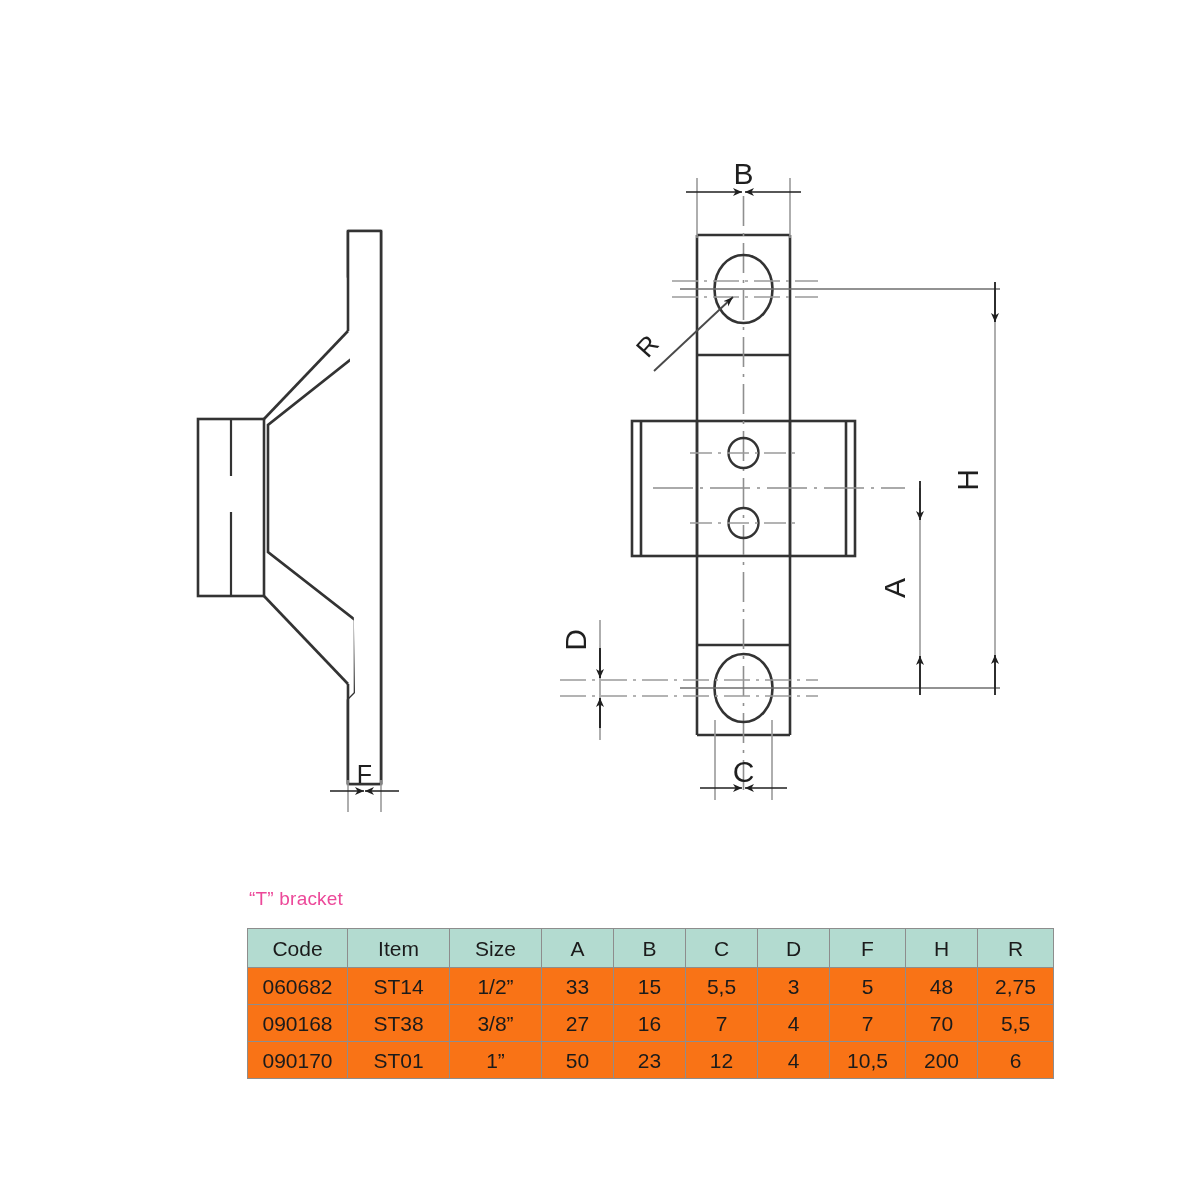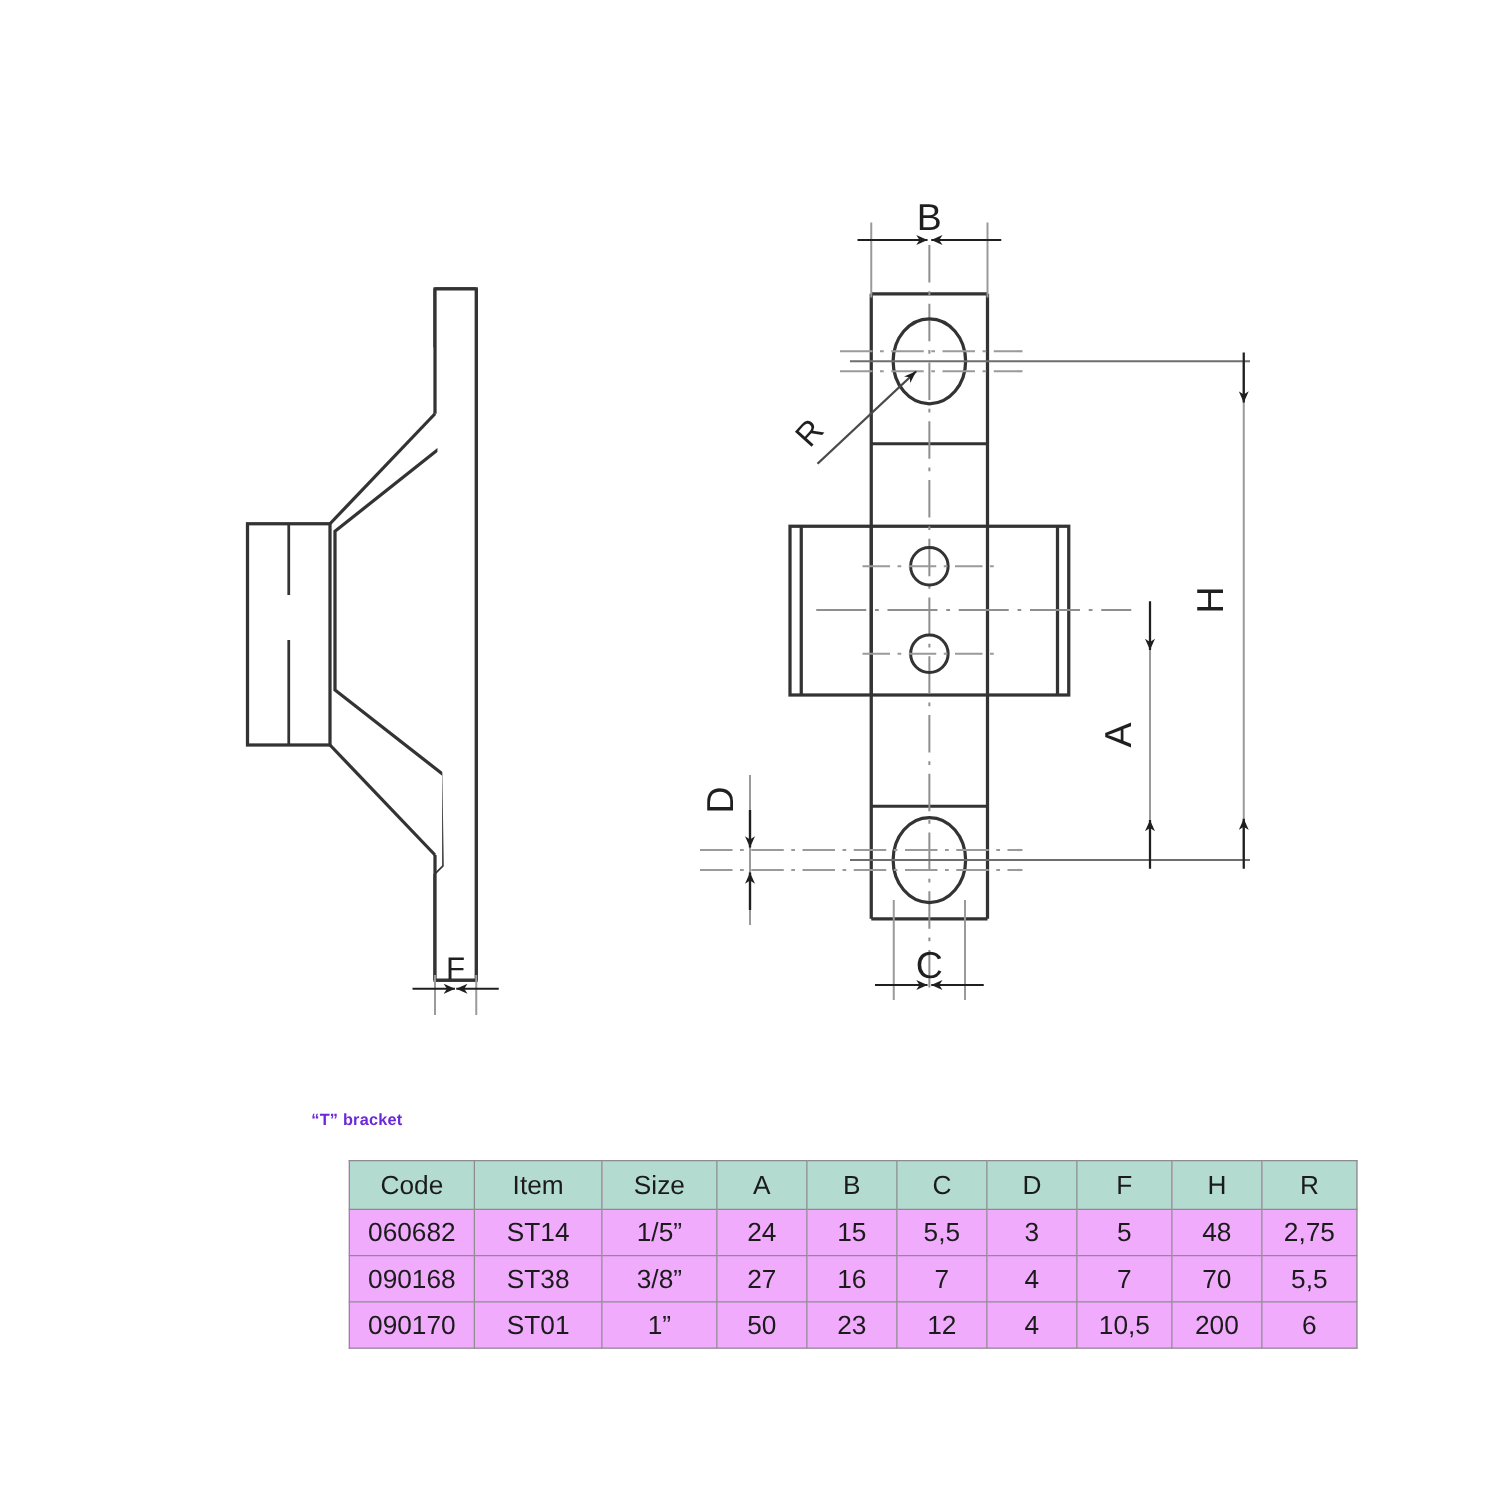--- a/index.html
+++ b/index.html
@@ -37,40 +37,39 @@
     left: 0;
     top: 0;
     display: block;
   }
 
   
   #caption {
     position: absolute;
     left: 249px;
     top: 888px;
-    font-size: 13px;
-    font-weight: 700;
+    font-size: 19px;
+    font-weight: 400;
     letter-spacing: 0.2px;
-    color: #6d28d9;
+    color: #ec4899;
     white-space: nowrap;
   }
 
   
   #spec-table-wrap {
     position: absolute;
     left: 247px;
     top: 928px;
     width: 799px;
   }
   table.spec {
     border-collapse: collapse;
     width: 799px;
     table-layout: fixed;
-    background: #f0abfc;
-    margin-left: 32px;
+    background: #f97316;
   }
   table.spec th,
   table.spec td {
     border: 1px solid #8d8d8d;
     text-align: center;
     vertical-align: middle;
     font-size: 21px;
     font-weight: 400;
     color: #1b1b1b;
     height: 36px;
@@ -293,22 +292,22 @@
           <th>D</th>
           <th>F</th>
           <th>H</th>
           <th>R</th>
         </tr>
       </thead>
       <tbody>
         <tr>
           <td>060682</td>
           <td>ST14</td>
-          <td>1/5”</td>
-          <td>24</td>
+          <td>1/2”</td>
+          <td>33</td>
           <td>15</td>
           <td>5,5</td>
           <td>3</td>
           <td>5</td>
           <td>48</td>
           <td>2,75</td>
         </tr>
         <tr>
           <td>090168</td>
           <td>ST38</td>

